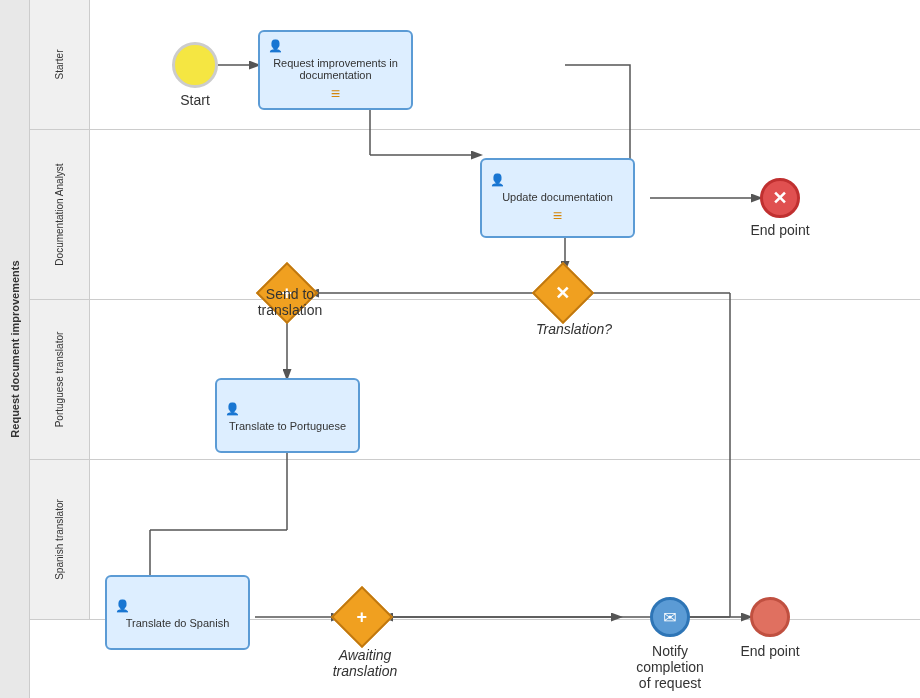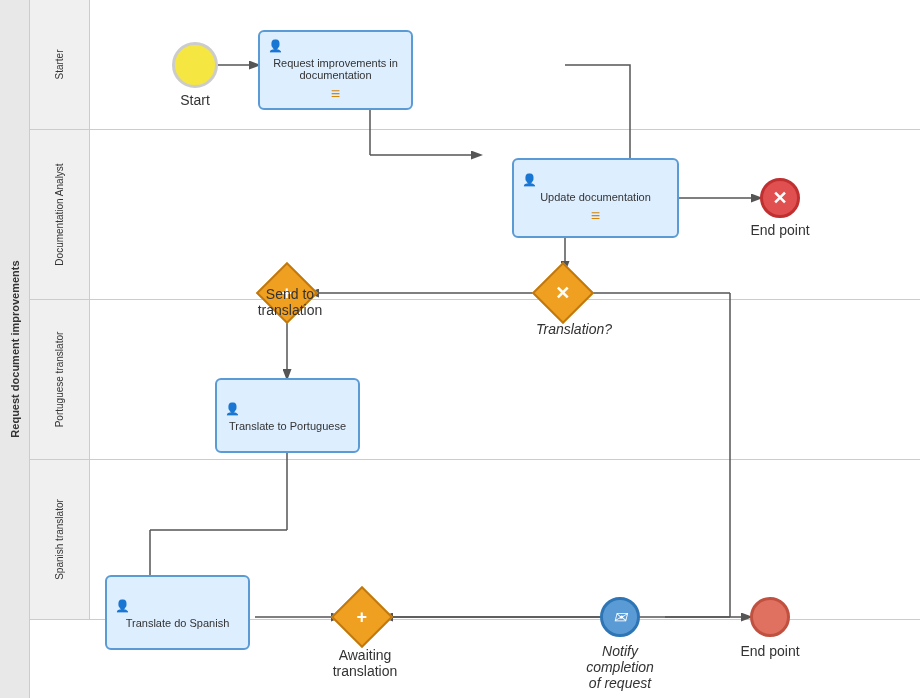--- a/index.html
+++ b/index.html
@@ -287,21 +287,21 @@
 
     <div class="bpmn-element" style="position:absolute; left:228px; top:30px;">
       <div class="task-box" style="width:155px; height:80px;">
         <div class="task-icon user-icon"></div>
         <span style="font-size:11px;">Request improvements in documentation</span>
         <div class="task-marker">≡</div>
       </div>
     </div>
 
     <div class="bpmn-element" style="position:absolute; left:450px; top:158px;">
-      <div class="task-box" style="width:167px; height:80px;margin-left:32px;">
+      <div class="task-box" style="width:155px; height:80px;">
         <div class="task-icon user-icon"></div>
         <span>Update documentation</span>
         <div class="task-marker">≡</div>
       </div>
     </div>
 
     <div class="bpmn-element" style="position:absolute; left:730px; top:178px;">
       <div class="circle-event end-red">
         <span class="x-mark">✕</span>
       </div>
@@ -333,24 +333,24 @@
       <div class="task-box" style="width:145px; height:75px;">
         <div class="task-icon user-icon"></div>
         <span>Translate to Portuguese</span>
       </div>
     </div>
 
     <div class="bpmn-element" style="position:absolute; left:310px; top:595px;">
       <div class="gateway">
         <div class="gateway-inner">+</div>
       </div>
-      <div class="elem-label" style="top:52px; left:-15px; width:80px;">Awaiting translation</div>
-    </div>
-
-    <div class="bpmn-element" style="position:absolute; left:570px; top:597px;font-style:italic;">
+      <div class="elem-label" style="top:52px; left:-15px; width:80px;font-style:italic;">Awaiting translation</div>
+    </div>
+
+    <div class="bpmn-element" style="position:absolute; left:620px; top:597px;">
       <div class="circle-event notify-blue">
         <span class="envelope-icon"></span>
       </div>
       <div class="elem-label" style="top:46px; left:-20px; width:80px;">Notify completion of request</div>
     </div>
 
     <div class="bpmn-element" style="position:absolute; left:720px; top:597px;">
       <div class="circle-event end-salmon">
       </div>
       <div class="elem-label" style="top:46px; left:-10px; width:60px;">End point</div>

